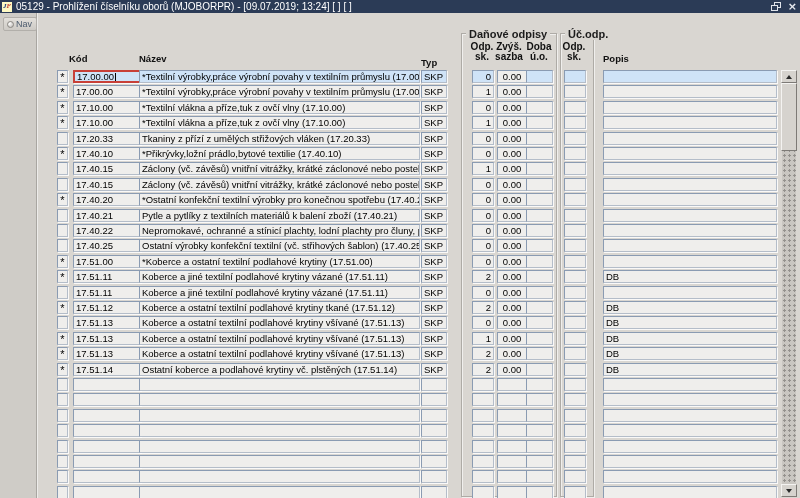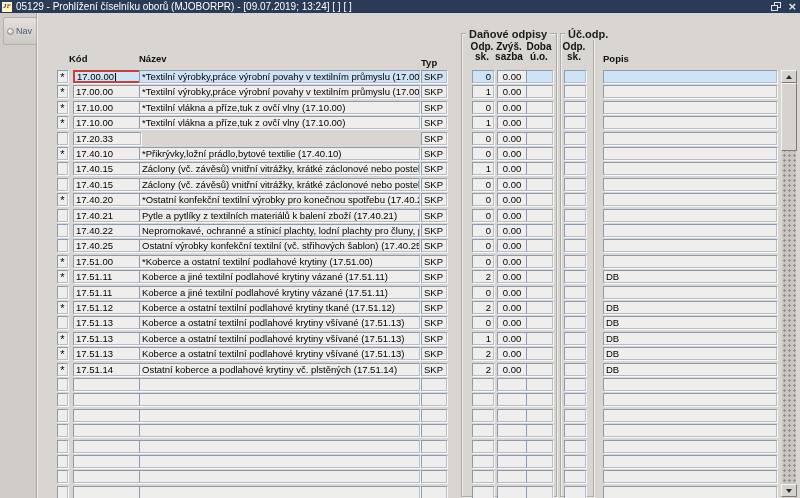--- a/index.html
+++ b/index.html
@@ -16,21 +16,21 @@
   .titletext{color:#fff;font-size:10px;line-height:13px;white-space:nowrap;}
   .winbtns{position:absolute;right:3px;top:0;height:13px;display:flex;align-items:center;gap:7px;}
   .restore-icon{position:relative;width:10px;height:9px;}
   .restore-icon .r1{position:absolute;right:0;top:0;width:7px;height:6px;border:1px solid #dfe3ea;}
   .restore-icon .r2{position:absolute;left:0;bottom:0;width:7px;height:6px;border:1px solid #dfe3ea;background:var(--titlebar,#2b3b56);}
   .close-x{color:#e9ecf1;font:bold 11px/11px "DejaVu Sans",sans-serif;cursor:default;}
 
   
   .sidebar{position:absolute;left:0;top:13px;width:37px;height:485px;background:#cfccc7;
     border-right:1px solid #a9a6a1;box-shadow:1px 0 0 #edecea;}
-  .nav-btn{position:absolute;left:3px;top:4px;height:28px;padding:0 4px 0 3px;
+  .nav-btn{position:absolute;left:3px;top:4px;height:14px;padding:0 4px 0 3px;
     display:flex;align-items:center;gap:2px;background:linear-gradient(#e3e0db,#cdcac5);
     border:1px solid #b2afaa;border-radius:2px;font-size:9px;color:#4c5b6e;}
   .radio-dot{width:7px;height:7px;border-radius:50%;border:1px solid #8a8782;
     background:radial-gradient(circle at 30% 30%,#ffffff,#b9b6b1);}
 
   
   .frame{position:absolute;border:1px solid #aeaba6;
     box-shadow:inset 1px 1px 0 #f0efed, 1px 1px 0 #f0efed;}
   .frame-label{position:absolute;top:-6px;left:4px;background:#d9d6d1;padding:0 3px;
     font-size:11px;font-weight:bold;white-space:nowrap;color:#1c1c1c;}
@@ -167,20 +167,21 @@
     <div class="cell typ">SKP</div>
     <div class="cell odp">1</div>
     <div class="cell sazba">0.00</div>
     <div class="cell doba"></div>
     <div class="cell ucsk"></div>
     <div class="cell popis"></div>
   </div>
       <div class="row" style="top: 61.6px;">
     <div class="cell star"></div>
     <div class="cell kod">17.20.33</div>
+    <div class="cell nazev">Tkaniny z přízí z umělých střižových vláken (17.20.33)</div>
     <div class="cell typ">SKP</div>
     <div class="cell odp">0</div>
     <div class="cell sazba">0.00</div>
     <div class="cell doba"></div>
     <div class="cell ucsk"></div>
     <div class="cell popis"></div>
   </div>
       <div class="row" style="top: 77px;">
     <div class="cell star">*</div>
     <div class="cell kod">17.40.10</div>

